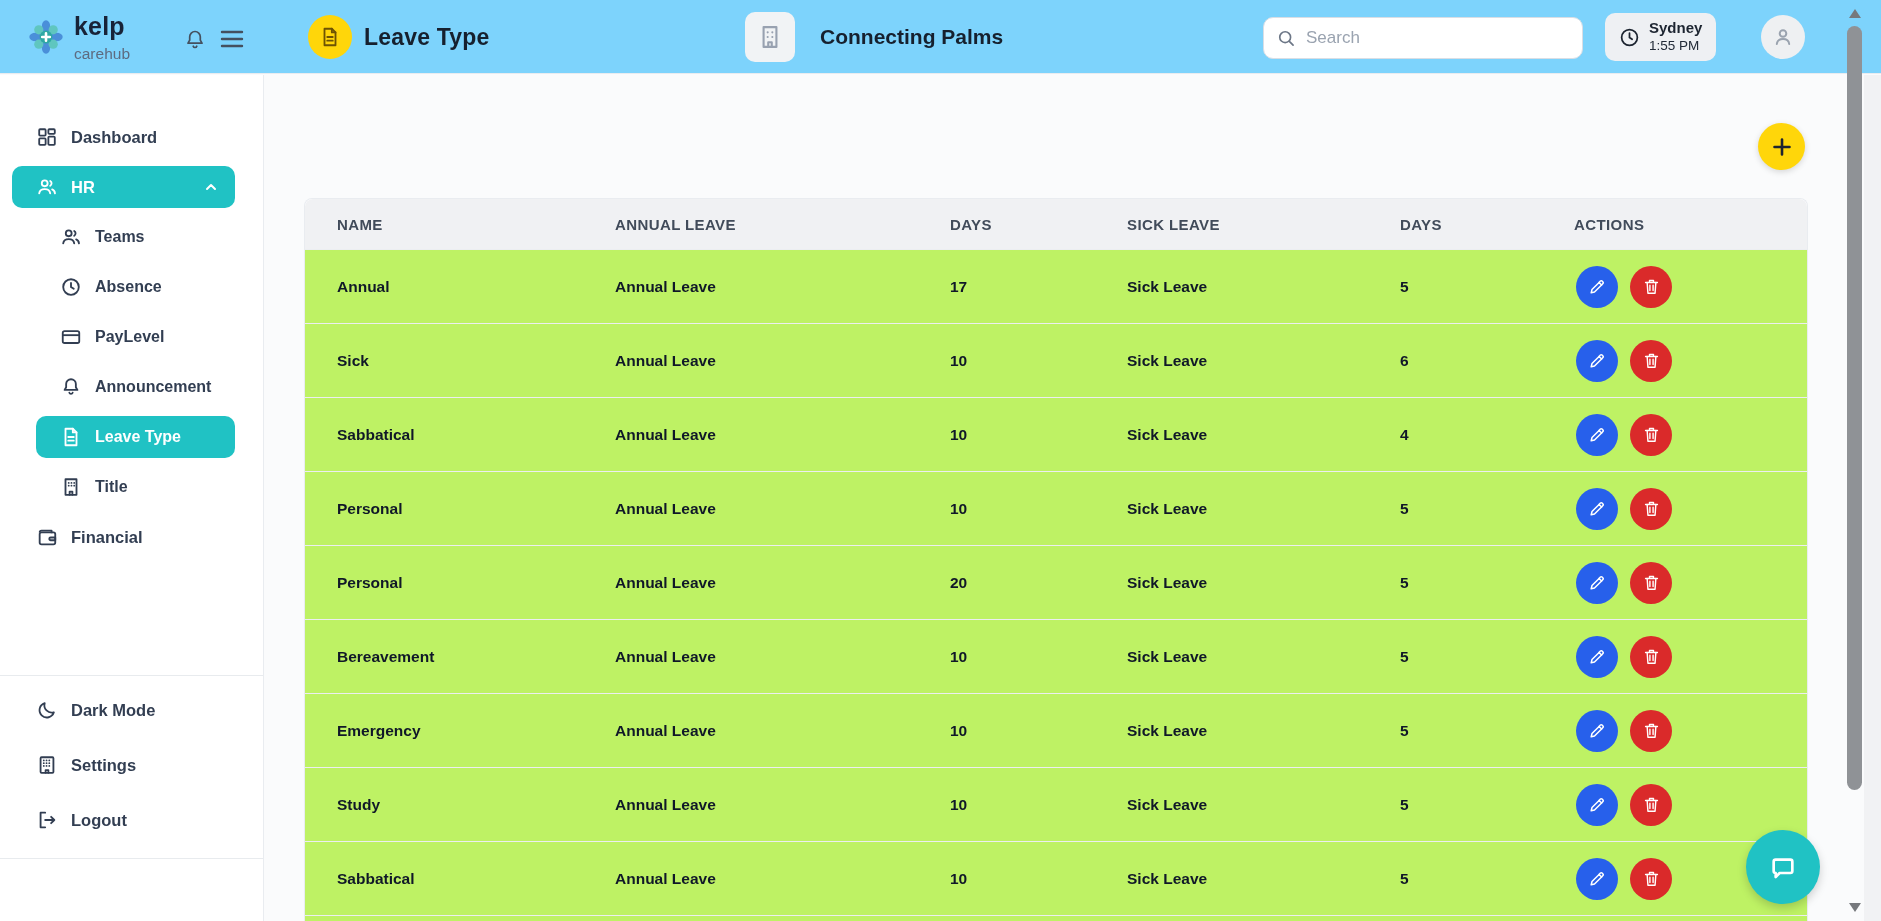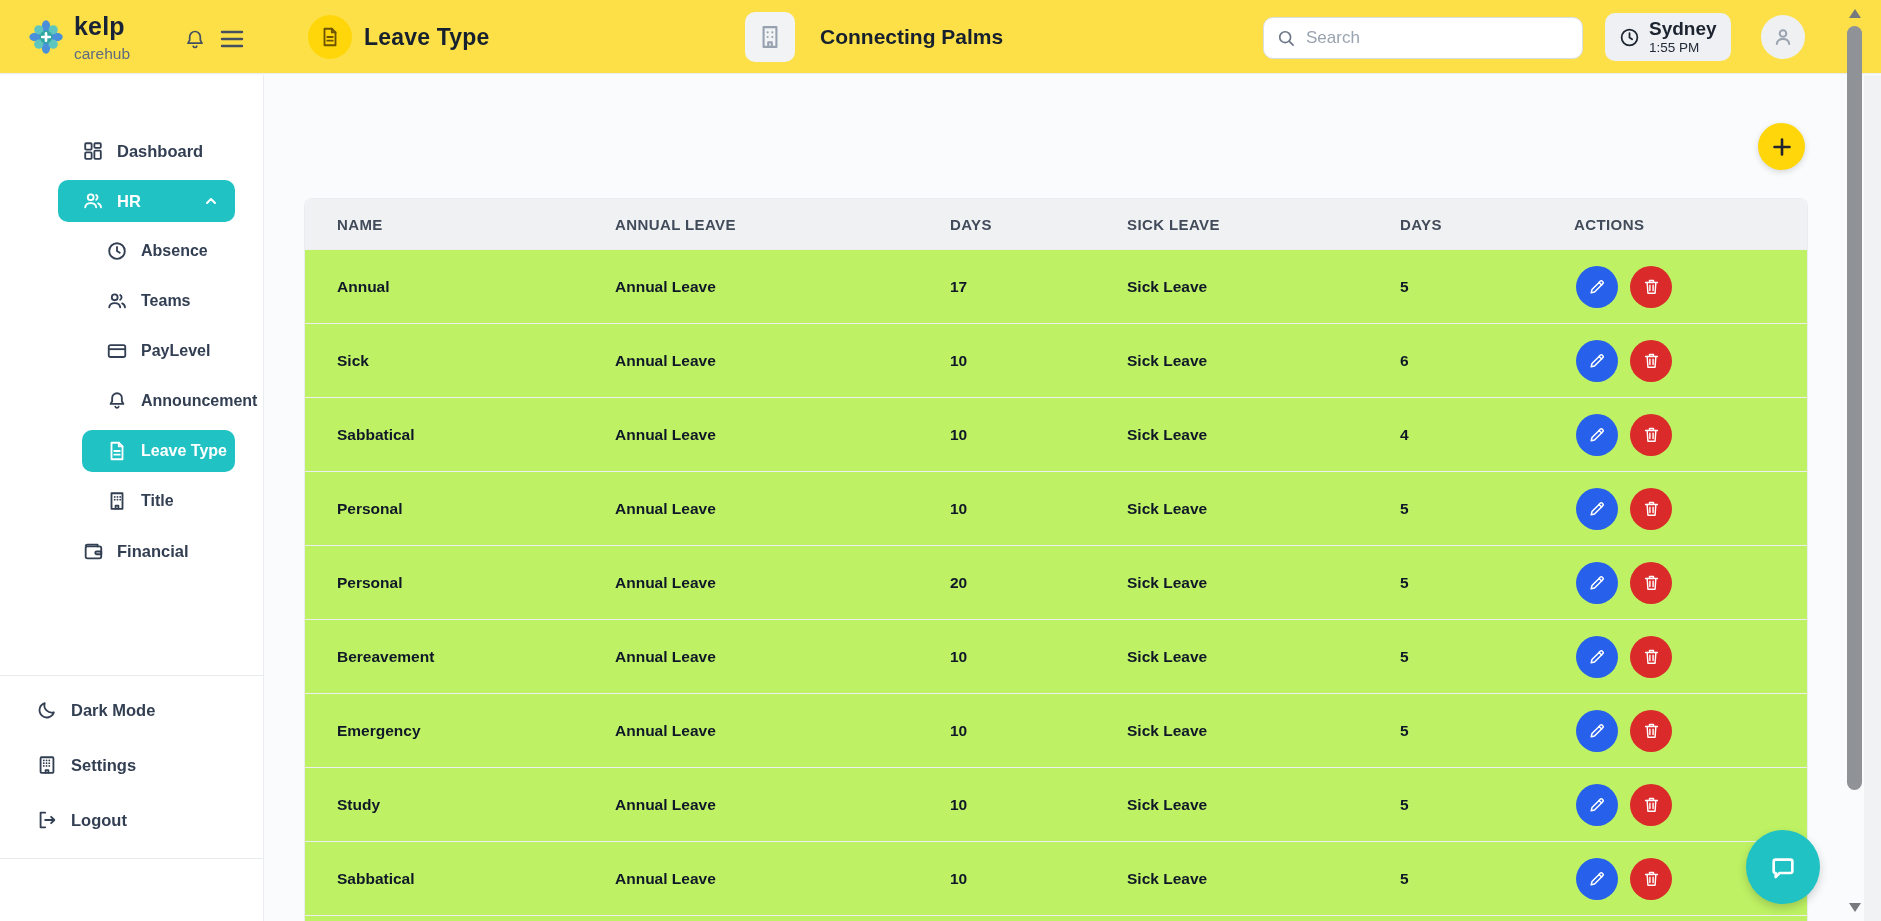--- a/index.html
+++ b/index.html
@@ -6,21 +6,21 @@
   html,body { width:1881px; height:921px; overflow:hidden; }
   body {
     font-family:"Liberation Sans", sans-serif;
     background:#fafbfc; color:#1b2434; position:relative;
   }
   svg { display:block; }
 
   
   .header {
     position:absolute; top:0; left:0; width:1881px; height:74px;
-    background:#fde047; border-bottom:1px solid var(--border,#e9ecf0); z-index:20;
+    background:#7dd3fc; border-bottom:1px solid var(--border,#e9ecf0); z-index:20;
   }
   .brand-flower { position:absolute; left:28px; top:19px; width:36px; height:36px; }
   .brand-text { position:absolute; left:74px; top:13px; line-height:1.05; }
   .brand-name { font-size:25px; font-weight:700; color:#182338; letter-spacing:.2px; }
   .brand-sub  { font-size:15.5px; color:#5d6b80; margin-top:7px; }
   .bell-btn   { position:absolute; left:183px; top:28px; width:24px; height:24px; color:#44506 0; color:#44505f; cursor:pointer; background:none; border:none; }
   .burger-btn { position:absolute; left:219px; top:28px; width:26px; height:22px; cursor:pointer; background:none; border:none; color:#44505f; }
   .title-icon { position:absolute; left:308px; top:15px; width:44px; height:44px; border-radius:50%;
                 background:var(--yellow,#ffd60a); display:flex; align-items:center; justify-content:center; }
   .page-title { position:absolute; left:364px; top:0; height:74px; display:flex; align-items:center;
@@ -31,36 +31,36 @@
               font-size:21px; font-weight:700; color:var(--header_text,#16202e); }
   .search-box { position:absolute; left:1263px; top:17px; width:320px; height:42px;
                 border:1px solid #d9dee5; border-radius:10px; background:#fff;
                 display:flex; align-items:center; padding:0 12px; gap:10px; }
   .search-box input { border:none; outline:none; font-size:17px; color:#2a3342; width:100%;
                       font-family:"Liberation Sans",sans-serif; background:transparent; }
   .search-box input::placeholder { color:#9aa3b0; }
   .tz-pill { position:absolute; left:1605px; top:13px; height:48px; border-radius:10px; background:#eef0f3;
              display:flex; align-items:center; gap:9px; padding:0 14px; cursor:pointer; }
   .tz-text { line-height:1.25; }
-  .tz-city { font-size:19px; font-weight:700; color:#1c2430; }
+  .tz-city { font-size:15px; font-weight:700; color:#1c2430; }
   .tz-time { font-size:13.5px; color:#222b38; }
   .avatar { position:absolute; left:1761px; top:15px; width:44px; height:44px; border-radius:50%;
             background:#eef0f2; display:flex; align-items:center; justify-content:center; color:#9aa3af; cursor:pointer; }
 
   
   .sidebar { position:absolute; top:75px; left:0; width:264px; height:846px; background:#ffffff;
              border-right:1px solid var(--border,#e9ecf0); z-index:10; }
   .nav-item { position:relative; height:42px; margin:0 28px 8px 12px; border-radius:10px;
               display:flex; align-items:center; gap:13px; padding-left:24px; cursor:pointer;
               color:var(--sidebar_text,#323e52); font-size:16.5px; font-weight:600; }
   .nav-item .ic { width:22px; height:22px; flex:0 0 22px; }
   .nav-item.sub { margin-left:36px; font-size:16px; }
   .nav-item.active { background:var(--accent,#20c2c4); color:#ffffff; }
   .nav-chevron { position:absolute; right:16px; top:13px; width:16px; height:16px; }
-  .side-nav { padding-top:55px;margin-left:46px; }
+  .side-nav { padding-top:41px; }
   .side-divider { position:absolute; left:0; width:263px; height:1px; background:#e8ebee; }
   .side-tools { position:absolute; top:676px; left:0; right:0; padding-top:13px; }
   .side-tools .nav-item { margin-bottom:13px; }
 
   
   .side-scroll-up { position:absolute; left:247px; top:88px; width:0; height:0;
                     border-left:5px solid transparent; border-right:5px solid transparent;
                     border-bottom:8px solid #84878b; }
   .side-scroll-thumb { position:absolute; left:247px; top:104px; width:10px; height:330px;
                        border-radius:6px; background:var(--scrollbar,#8f9296); }
@@ -218,36 +218,36 @@
         <svg viewBox="0 0 16 16" fill="none" stroke="#ffffff" stroke-width="2" stroke-linecap="round" stroke-linejoin="round">
           <path d="M4 10l4-4 4 4"></path>
         </svg>
       </span>
     </div>
 
 
     <div class="nav-item sub">
       <span class="ic">
         <svg viewBox="0 0 24 24" fill="none" stroke="currentColor" stroke-width="2" stroke-linecap="round">
-          <circle cx="12" cy="12" r="8.5"></circle>
-            <path d="M12 7.5V12l3 2"></path>
-        </svg>
-      </span>
-      <span>Absence</span>
-    </div>
-
-    <div class="nav-item sub">
-      <span class="ic">
-        <svg viewBox="0 0 24 24" fill="none" stroke="currentColor" stroke-width="2" stroke-linecap="round">
           <circle cx="9.5" cy="8" r="3.2"></circle>
             <path d="M3.5 19c.4-2.9 2.8-4.6 6-4.6s5.6 1.7 6 4.6"></path>
           <path d="M15.5 5.4a3 3 0 0 1 0 5.2M17.6 14.6c1.8.6 2.9 2 3.1 4.4"></path>
         </svg>
       </span>
       <span>Teams</span>
+    </div>
+
+    <div class="nav-item sub">
+      <span class="ic">
+        <svg viewBox="0 0 24 24" fill="none" stroke="currentColor" stroke-width="2" stroke-linecap="round">
+          <circle cx="12" cy="12" r="8.5"></circle>
+            <path d="M12 7.5V12l3 2"></path>
+        </svg>
+      </span>
+      <span>Absence</span>
     </div>
 
     <div class="nav-item sub">
       <span class="ic">
         <svg viewBox="0 0 24 24" fill="none" stroke="currentColor" stroke-width="2" stroke-linejoin="round">
           <rect x="3" y="5.5" width="18" height="13" rx="2"></rect>
             <path d="M3 10h18"></path>
         </svg>
       </span>
       <span>PayLevel</span>

